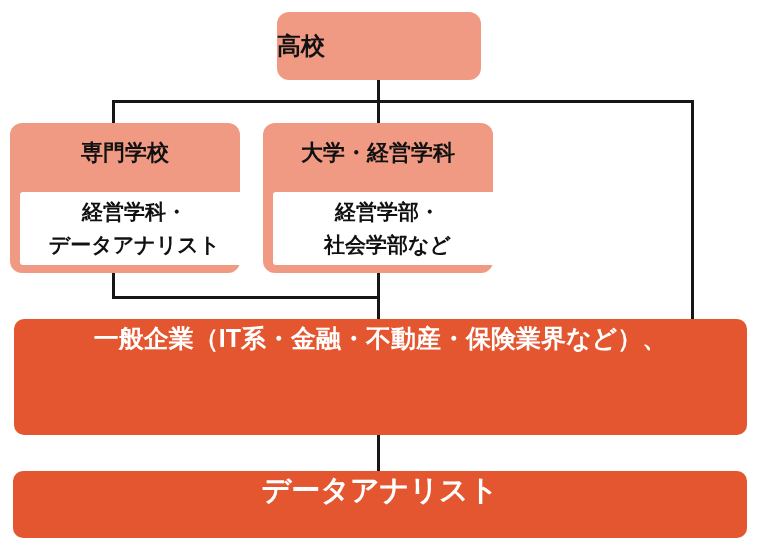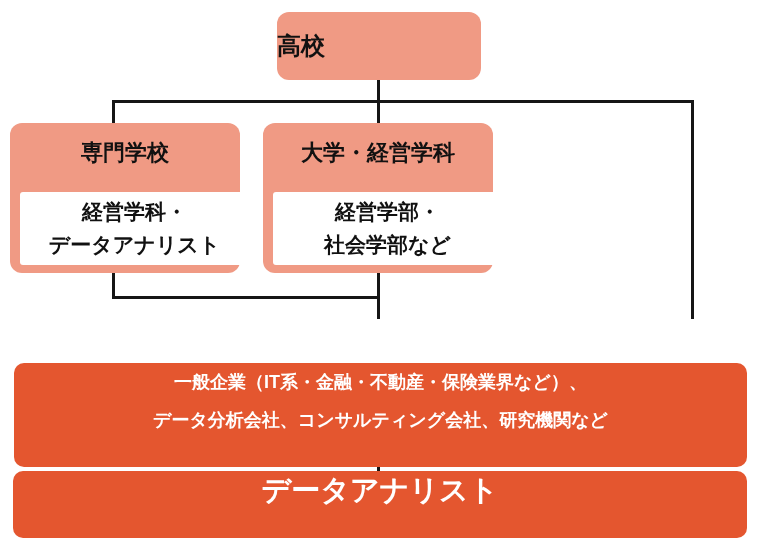--- a/index.html
+++ b/index.html
@@ -65,24 +65,23 @@
     display: flex;
     flex-direction: column;
     align-items: center;
     justify-content: center;
     font-size: 21px;
     font-weight: bold;
     line-height: 1.55;
     color: var(--text_dark);
   }
   .box-employers {
-    left: 14px; top: 319px; width: 733px; height: 104px;
-    font-size: 18px;
+    left: 14px; top: 319px; width: 733px; height: 116px;
+    font-size: 25px;
     line-height: 38px;
-    margin-top: 44px;
   }
   .box-role {
     left: 13px; top: 471px; width: 734px; height: 67px;
     font-size: 29px;
   }
   .line {
     position: absolute;
     background: var(--line);
   }
 </style>
@@ -115,20 +114,19 @@
   <div class="node salmon-box school-box box-university">
     <div class="school-title">大学・経営学科</div>
     <div class="school-detail">
       <span>経営学部・</span>
       <span>社会学部など</span>
     </div>
   </div>
 
   <div class="node orange-box box-employers">
     <span>一般企業（IT系・金融・不動産・保険業界など）、</span>
-    <span>データ分析会社、コンサルティング会社、研究機関など</span>
   </div>
 
   <div class="node orange-box box-role">
     <span>データアナリスト</span>
   </div>
 
 </div>
 
 </body></html>

